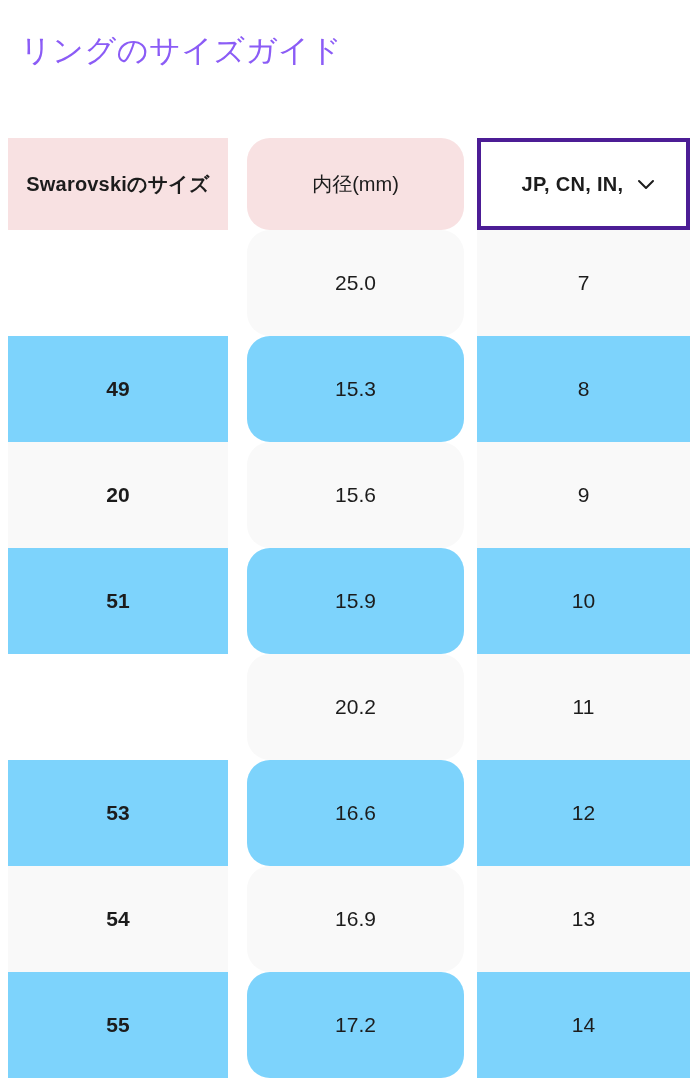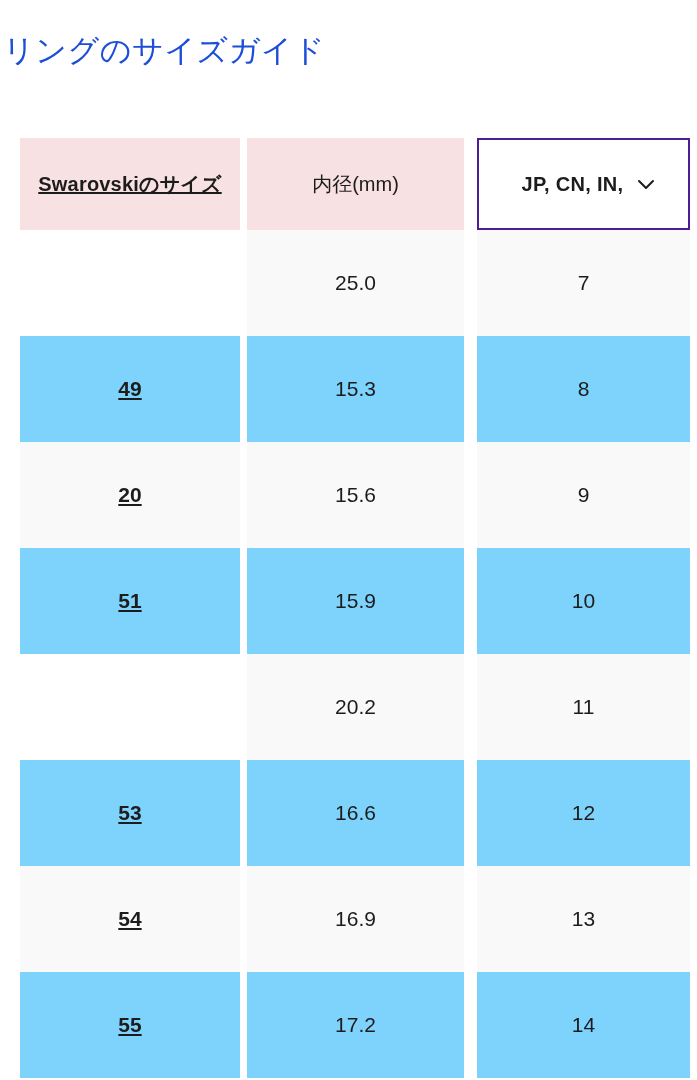--- a/index.html
+++ b/index.html
@@ -11,27 +11,27 @@
     height: 1080px;
     background: #ffffff;
     font-family: "Liberation Sans", "DejaVu Sans", sans-serif;
     color: #1a1a1a;
     overflow: hidden;
     position: relative;
   }
 
   #page-title {
     position: absolute;
-    left: 3px;
+    left: 20px;
     top: 8px;
     font-size: 31px;
     line-height: 44px;
     font-weight: 400;
     letter-spacing: 0.5px;
-    color: #1d4ed8;
+    color: #8b5cf6;
     white-space: nowrap;
   }
 
   #size-table {
     position: absolute;
     left: 0;
     top: 138px;
     width: 697px;
   }
 
@@ -52,22 +52,22 @@
     align-items: center;
     justify-content: center;
     text-align: center;
     box-sizing: border-box;
     font-size: 21px;
     line-height: 30px;
     color: #1c1c1c;
   }
 
   
-  .col-1 { left: 20px;  width: 220px; text-decoration: underline; }
-  .col-2 { left: 247px; width: 217px; }
+  .col-1 { left: 8px;  width: 220px; }
+  .col-2 { left: 247px; width: 217px; border-radius: 23px; }
   .col-3 { left: 477px; width: 213px; }
 
   
   .header-row .cell {
     font-size: 20px;
   }
   .header-cell-pink {
     background: #f8e1e2;
   }
   .header-cell-pink.col-1 {
@@ -75,21 +75,21 @@
     letter-spacing: 0.2px;
     padding: 0 18px;
     line-height: 31px;
   }
   .header-cell-pink.col-2 {
     font-weight: 400;
   }
 
   .header-cell-select {
     background: #ffffff;
-    border: 2px solid #4c1d95;
+    border: 4px solid #4c1d95;
     font-weight: 700;
     gap: 12px;
     letter-spacing: 0.3px;
     padding-left: 12px;
   }
   .chevron-down-icon {
     display: inline-flex;
     align-items: center;
     justify-content: center;
     width: 22px;

